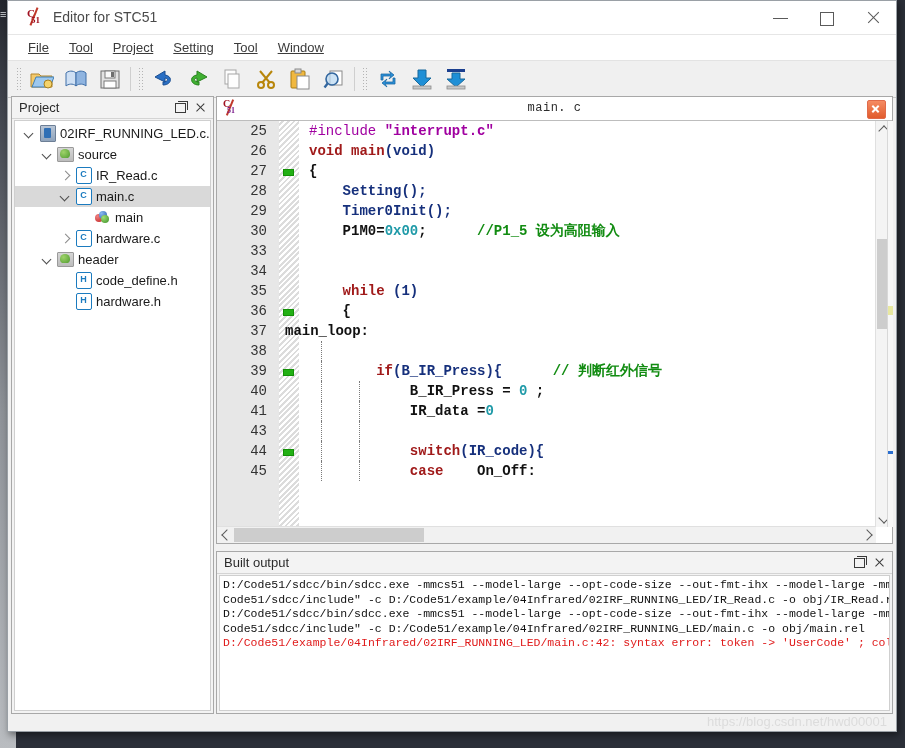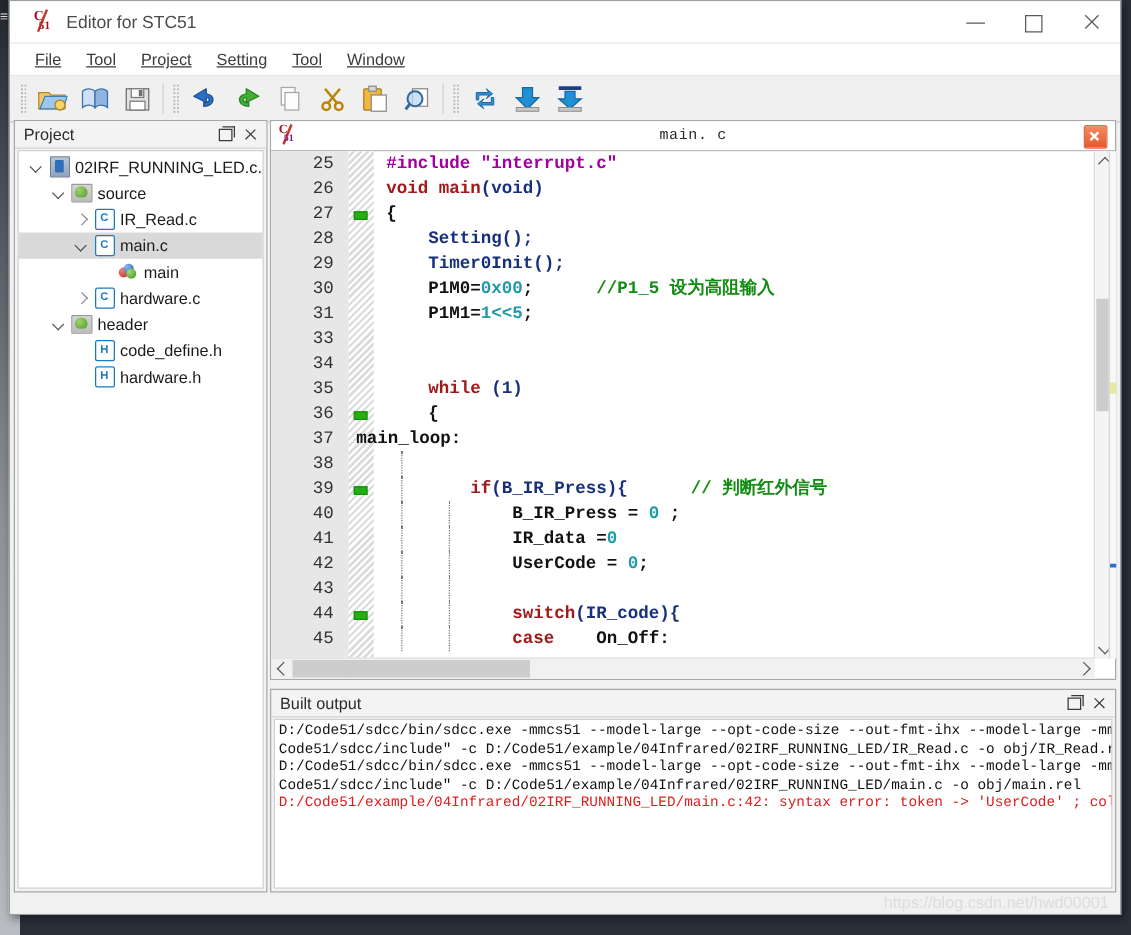--- a/index.html
+++ b/index.html
@@ -128,21 +128,21 @@
      background:repeating-linear-gradient(135deg,#ffffff 0 2px,#dcdcdc 2px 4px);}
   #code-scroll{position:absolute;left:0;top:0;right:16px;bottom:0;overflow:hidden;}
   .code-line{height:20px;position:relative;white-space:pre;
      font-family:"Liberation Mono",monospace;font-size:14px;line-height:20px;}
   .ln{position:absolute;left:0;width:50px;text-align:right;color:#333;font-size:14px;}
   .fold{position:absolute;left:66px;top:8px;width:9px;height:5px;background:#22b014;border:1px solid #139006;}
   .guide{position:absolute;top:0;width:0;border-left:1px dotted #7a7a7a;height:20px;}
   .ctext{position:absolute;left:92px;top:0;}
   
   .k{color:#a01a1a;font-weight:bold;}       
-  .pre{color:#a000a0;font-weight:bold;}     
+  .pre{color:#a000a0;font-weight:normal;}     
   .str{color:#a000a0;font-weight:bold;}
   .fn{color:#16307c;font-weight:bold;}      
   .num{color:#1f9aa8;font-weight:bold;}     
   .cm{color:#128c12;font-weight:bold;}      
   .pl{color:#111;font-weight:bold;}         
 
   
   #v-scroll{position:absolute;right:0;top:24px;bottom:16px;width:16px;background:#f4f4f4;
      border-left:1px solid #e0e0e0;}
   .sb-arrow{position:absolute;left:0;width:16px;height:16px;display:flex;align-items:center;justify-content:center;}
@@ -433,31 +433,29 @@
         <div id="code-area">
           <div id="gutter"></div>
           <div id="fold-col"></div>
           <div id="code-scroll">
               <div class="code-line"><span class="ln">25</span><span class="ctext"><span class="pre">#include </span><span class="str">"interrupt.c"</span></span></div>
               <div class="code-line"><span class="ln">26</span><span class="ctext"><span class="k">void </span><span class="k">main</span><span class="fn">(</span><span class="fn">void</span><span class="fn">)</span></span></div>
               <div class="code-line"><span class="ln">27</span><span class="fold"></span><span class="ctext"><span class="pl">{</span></span></div>
               <div class="code-line"><span class="ln">28</span><span class="ctext"><span class="pl">    </span><span class="fn">Setting</span><span class="fn">();</span></span></div>
               <div class="code-line"><span class="ln">29</span><span class="ctext"><span class="pl">    </span><span class="fn">Timer0Init</span><span class="fn">();</span></span></div>
               <div class="code-line"><span class="ln">30</span><span class="ctext"><span class="pl">    </span><span class="pl">P1M0=</span><span class="num">0x00</span><span class="pl">;      </span><span class="cm">//P1_5 设为高阻输入</span></span></div>
-              <div class="code-line"><span class="ln">31</span><span class="ctext"><span class="pl">    </span><span class="pl">P1M1=</span><span class="num">1</span><span class="num">&lt;&lt;</span><span class="num">5</span><span class="pl">;</span></span></div>
               <div class="code-line"><span class="ln">33</span><span class="ctext"></span></div>
               <div class="code-line"><span class="ln">34</span></div>
               <div class="code-line"><span class="ln">35</span><span class="ctext"><span class="pl">    </span><span class="k">while</span><span class="fn"> (</span><span class="fn">1</span><span class="fn">)</span></span></div>
               <div class="code-line"><span class="ln">36</span><span class="fold"></span><span class="ctext"><span class="pl">    {</span></span></div>
               <div class="code-line"><span class="ln">37</span><span class="ctext" style="left: 68px;"><span class="pl">main_loop:</span></span></div>
               <div class="code-line"><span class="ln">38</span><span class="guide" style="left: 104px;"></span></div>
               <div class="code-line"><span class="ln">39</span><span class="fold"></span><span class="guide" style="left: 104px;"></span><span class="ctext"><span class="pl">        </span><span class="k">if</span><span class="fn">(B_IR_Press){</span><span class="pl">      </span><span class="cm">// 判断红外信号</span></span></div>
               <div class="code-line"><span class="ln">40</span><span class="guide" style="left: 104px;"></span><span class="guide" style="left: 142px;"></span><span class="ctext"><span class="pl">            </span><span class="pl">B_IR_Press = </span><span class="num">0</span><span class="pl"> ;</span></span></div>
               <div class="code-line"><span class="ln">41</span><span class="guide" style="left: 104px;"></span><span class="guide" style="left: 142px;"></span><span class="ctext"><span class="pl">            </span><span class="pl">IR_data =</span><span class="num">0</span></span></div>
-              <div class="code-line"><span class="ln">42</span><span class="guide" style="left: 104px;"></span><span class="guide" style="left: 142px;"></span><span class="ctext"><span class="pl">            </span><span class="pl">UserCode = </span><span class="num">0</span><span class="pl">;</span></span></div>
               <div class="code-line"><span class="ln">43</span><span class="guide" style="left: 104px;"></span><span class="guide" style="left: 142px;"></span><span class="ctext"></span></div>
               <div class="code-line"><span class="ln">44</span><span class="fold"></span><span class="guide" style="left: 104px;"></span><span class="guide" style="left: 142px;"></span><span class="ctext"><span class="pl">            </span><span class="k">switch</span><span class="fn">(IR_code){</span></span></div>
               <div class="code-line"><span class="ln">45</span><span class="guide" style="left: 104px;"></span><span class="guide" style="left: 142px;"></span><span class="ctext"><span class="pl">            </span><span class="k">case</span><span class="pl">    On_Off:</span></span></div>
             </div>
         </div>
 
         <div id="v-scroll">
           <div class="sb-arrow" id="v-up">
               <span class="ar"></span>
             </div>

